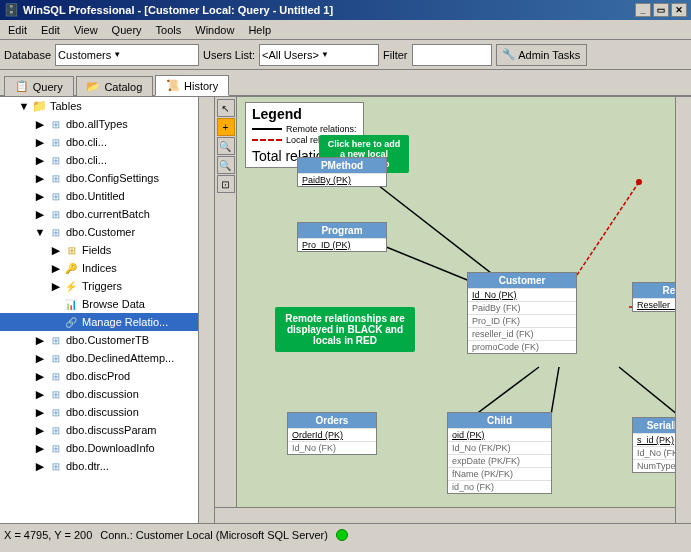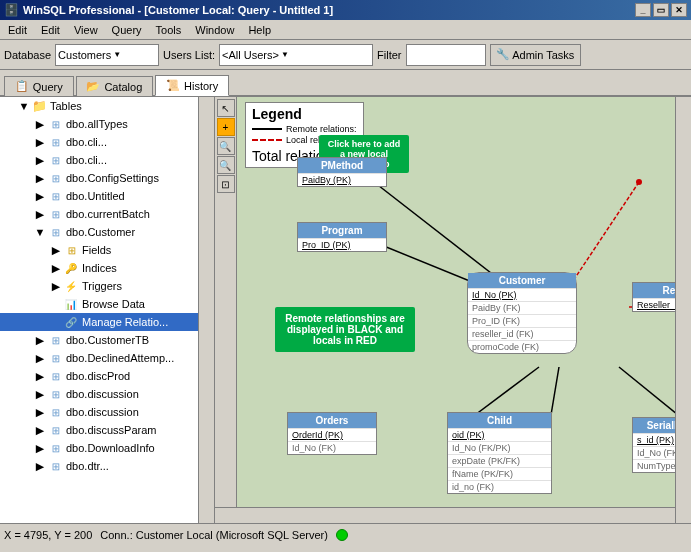--- a/index.html
+++ b/index.html
@@ -350,26 +350,26 @@
   <span class="menu-item">Edit</span>
   <span class="menu-item">View</span>
   <span class="menu-item">Query</span>
   <span class="menu-item">Tools</span>
   <span class="menu-item">Window</span>
   <span class="menu-item">Help</span>
 </div>
 
 <div class="toolbar">
   <span class="toolbar-label">Database</span>
-  <div class="toolbar-combo" style="width:104px;">
+  <div class="toolbar-combo" style="width:144px;">
     <span>Customers</span>
     <span class="toolbar-combo-arrow">▼</span>
   </div>
   <span class="toolbar-label">Users List:</span>
-  <div class="toolbar-combo" style="width:154px;">
+  <div class="toolbar-combo" style="width:120px;">
     <span>&lt;All Users&gt;</span>
     <span class="toolbar-combo-arrow">▼</span>
   </div>
   <span class="toolbar-label">Filter</span>
   <input class="toolbar-input" style="width: 80px;" type="text">
   <div class="toolbar-btn">
     <span>🔧</span>
     <span>Admin Tasks</span>
   </div>
 </div>
@@ -629,21 +629,21 @@
         <div class="db-table-header">PMethod</div>
         <div class="db-table-row pk">PaidBy (PK)</div>
       </div>
 
 
       <div class="db-table" style="left:60px;top:125px;min-width:90px;">
         <div class="db-table-header">Program</div>
         <div class="db-table-row pk">Pro_ID (PK)</div>
       </div>
 
-      <div class="db-table" style="left:230px;top:175px;min-width:110px;border-radius:12px;">
+      <div class="db-table" style="left:230px;top:175px;min-width:110px;">
         <div class="db-table-header">Customer</div>
         <div class="db-table-row pk">Id_No (PK)</div>
         <div class="db-table-row fk">PaidBy (FK)</div>
         <div class="db-table-row fk">Pro_ID (FK)</div>
         <div class="db-table-row fk">reseller_id (FK)</div>
         <div class="db-table-row fk">promoCode (FK)</div>
       </div>
 
       <div class="db-table" style="left:395px;top:185px;min-width:100px;">
         <div class="db-table-header">Reseller</div>

